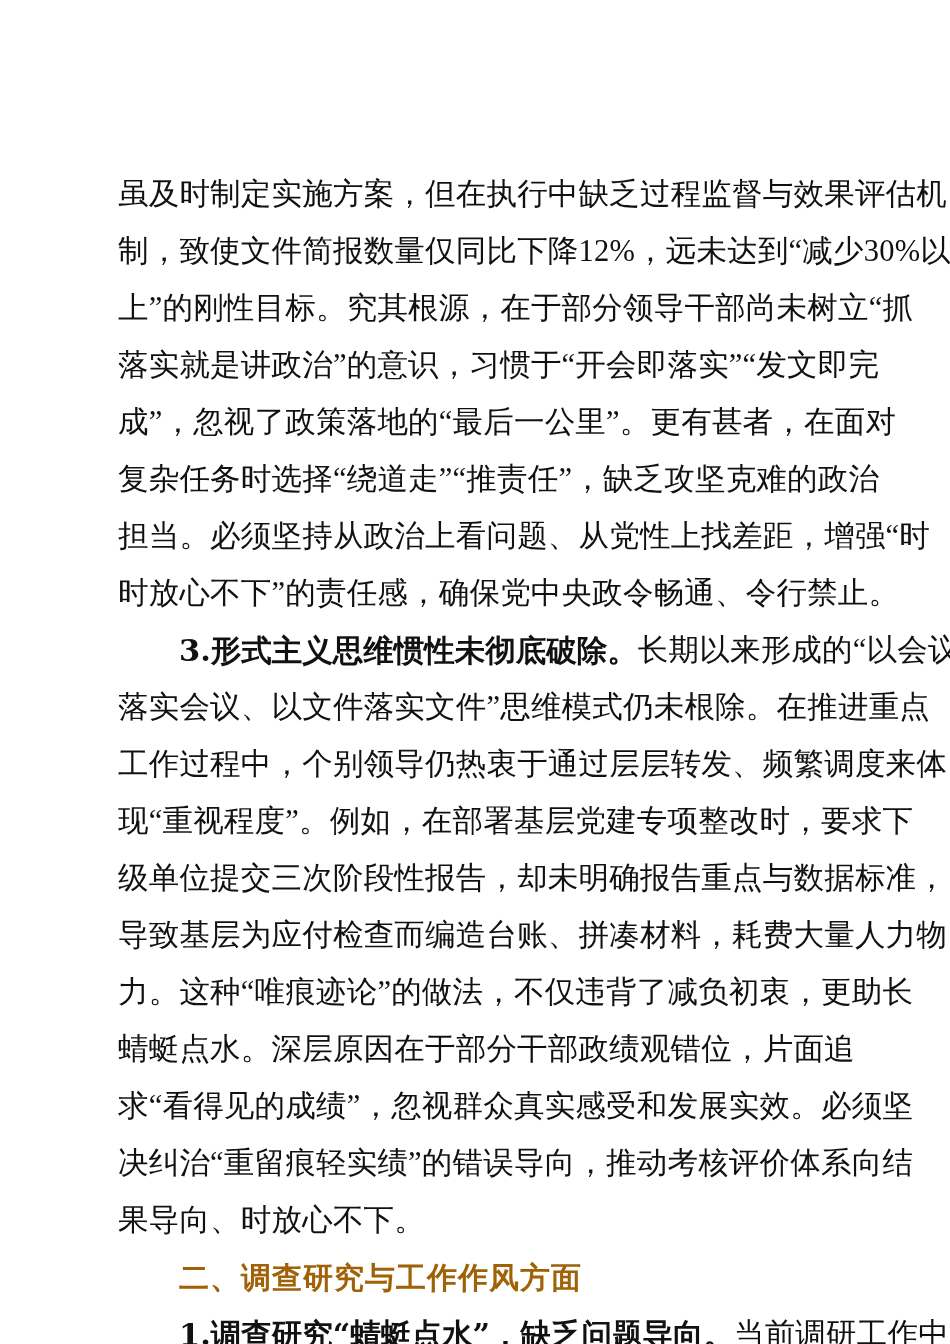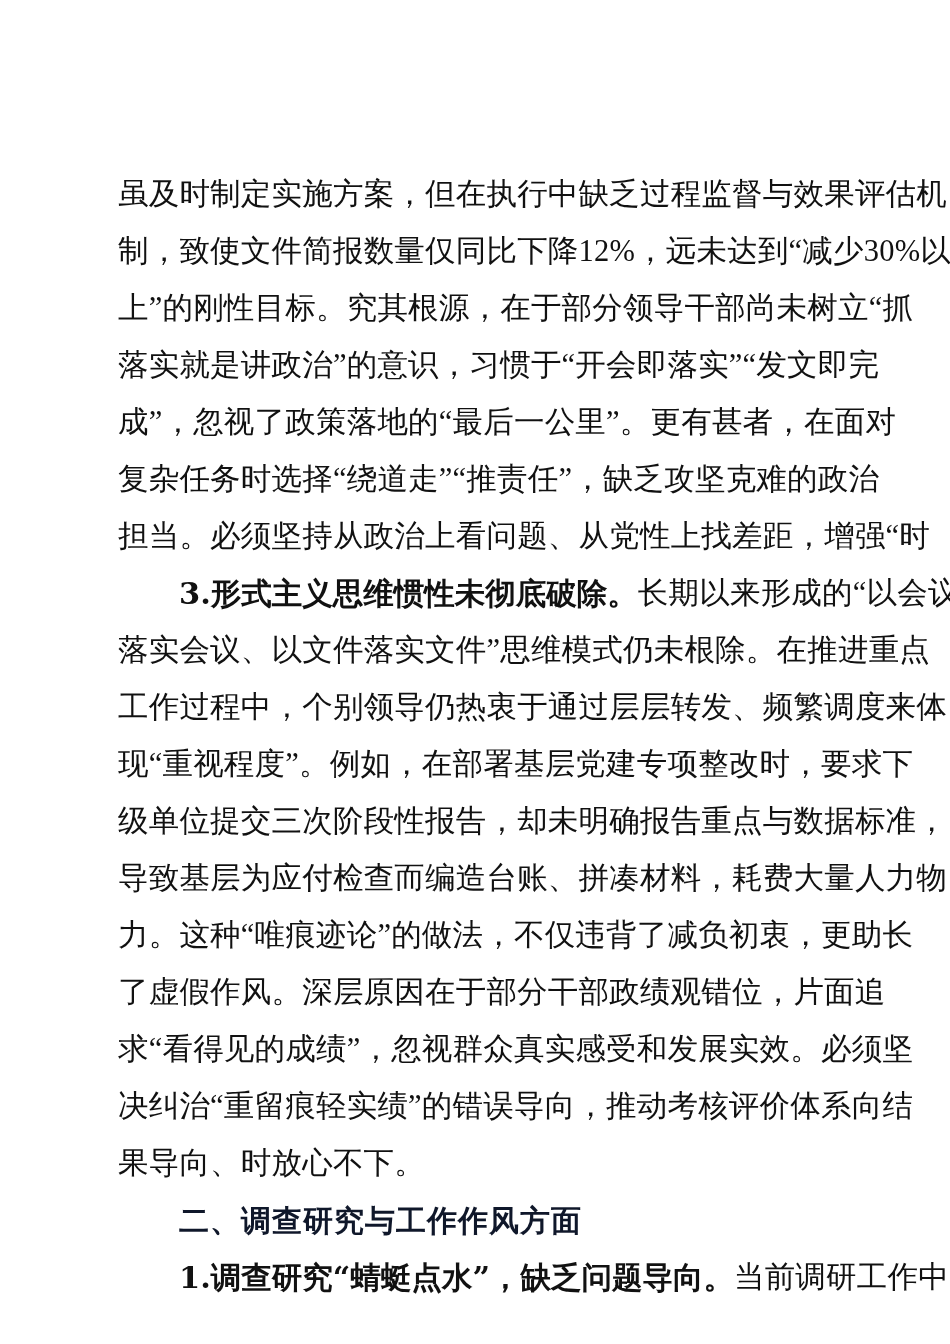--- a/index.html
+++ b/index.html
@@ -66,21 +66,21 @@
   
   .heading {
     font-family: "Liberation Sans", "DejaVu Sans", sans-serif;
     font-weight: bold;
     font-size: 30px;
     line-height: 57px;
     height: 57px;
     white-space: nowrap;
     padding-left: 61px;
     letter-spacing: 1px;
-    color: #0f172a;
+    color: #a16207;
   }
 
   .rest {
     font-weight: normal;
     font-family: "Liberation Serif", "DejaVu Serif", serif;
   }
 </style>
 </head>
 <body>
 
@@ -304,20 +304,23 @@
           <span>找</span>
           <span>差</span>
           <span>距</span>
           <span>，</span>
           <span>增</span>
           <span>强</span>
           <span>“</span>
           <span>时</span>
         </div>
 
+      <div class="line ragged">
+        <span>时放心不下”的责任感，确保党中央政令畅通、令行禁止。</span>
+      </div>
 
     </div>
 
     <div>
 
       <div class="line justify indent">
         <span class="runin">3.形式主义思维惯性未彻底破除。</span>
       <span class="rest">长</span>
           <span class="rest">期</span>
           <span class="rest">以</span>
@@ -511,21 +514,21 @@
           <span>负</span>
           <span>初</span>
           <span>衷</span>
           <span>，</span>
           <span>更</span>
           <span>助</span>
           <span>长</span>
         </div>
 
       <div class="line ragged">
-        <span>了虚假作风。深层原因在于部分干部政绩观错位，片面追</span>
+        <span>蜻蜓点水。深层原因在于部分干部政绩观错位，片面追</span>
       </div>
 
       <div class="line justify">
 
       <span>求</span>
           <span>“</span>
           <span>看</span>
           <span>得</span>
           <span>见</span>
           <span>的</span>

